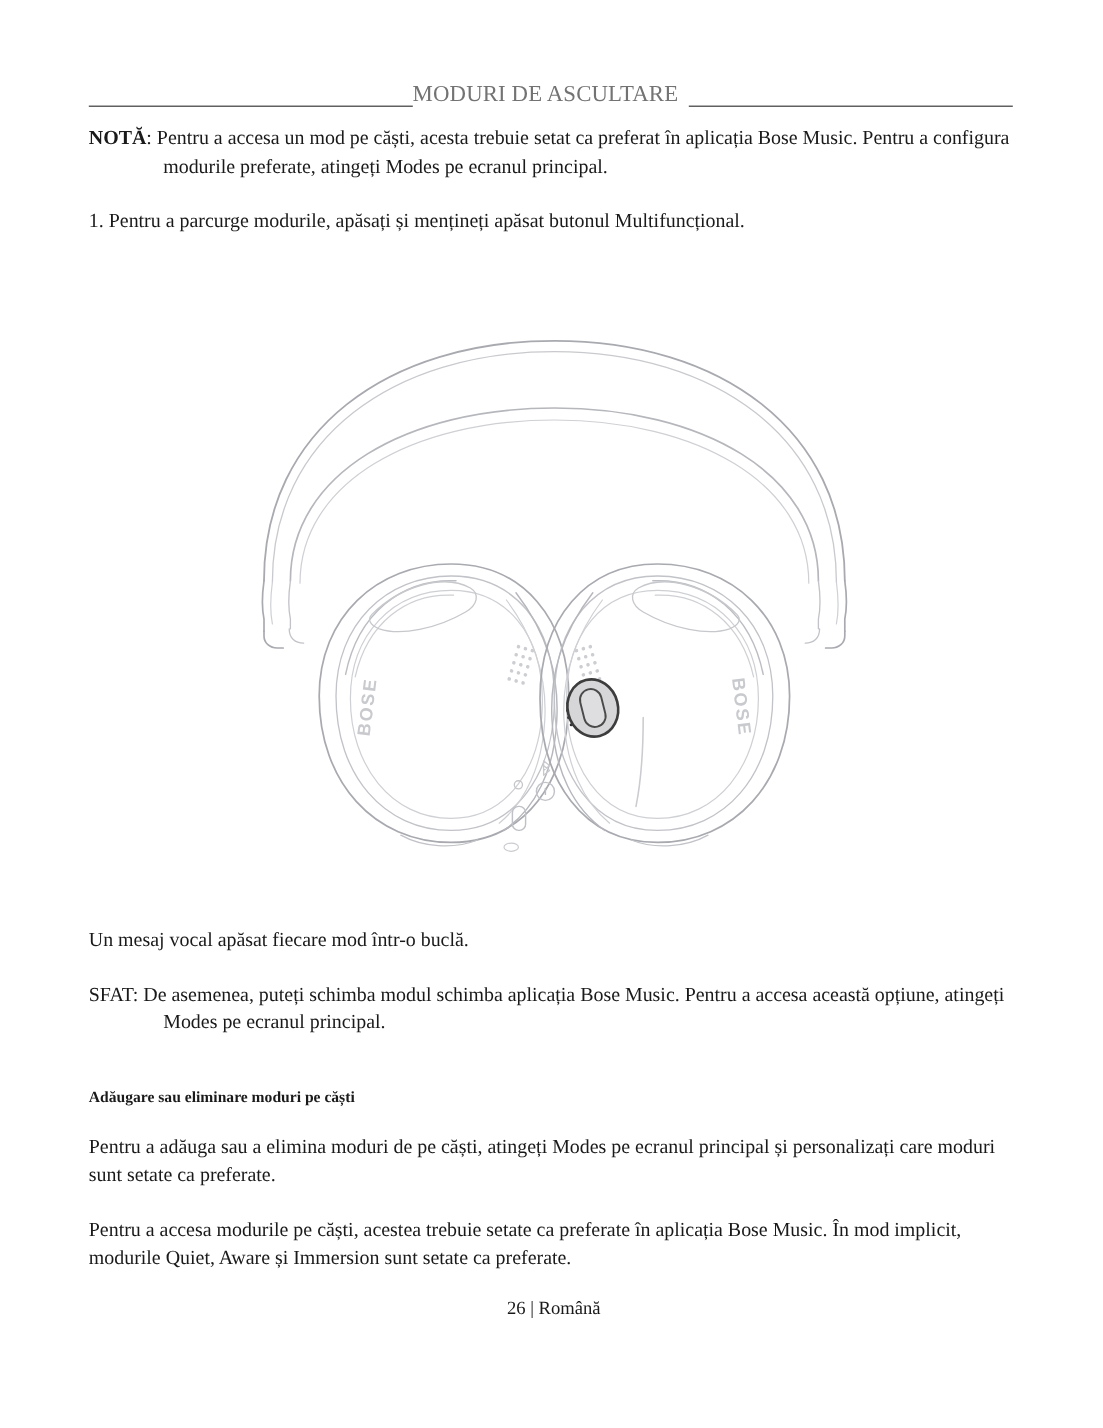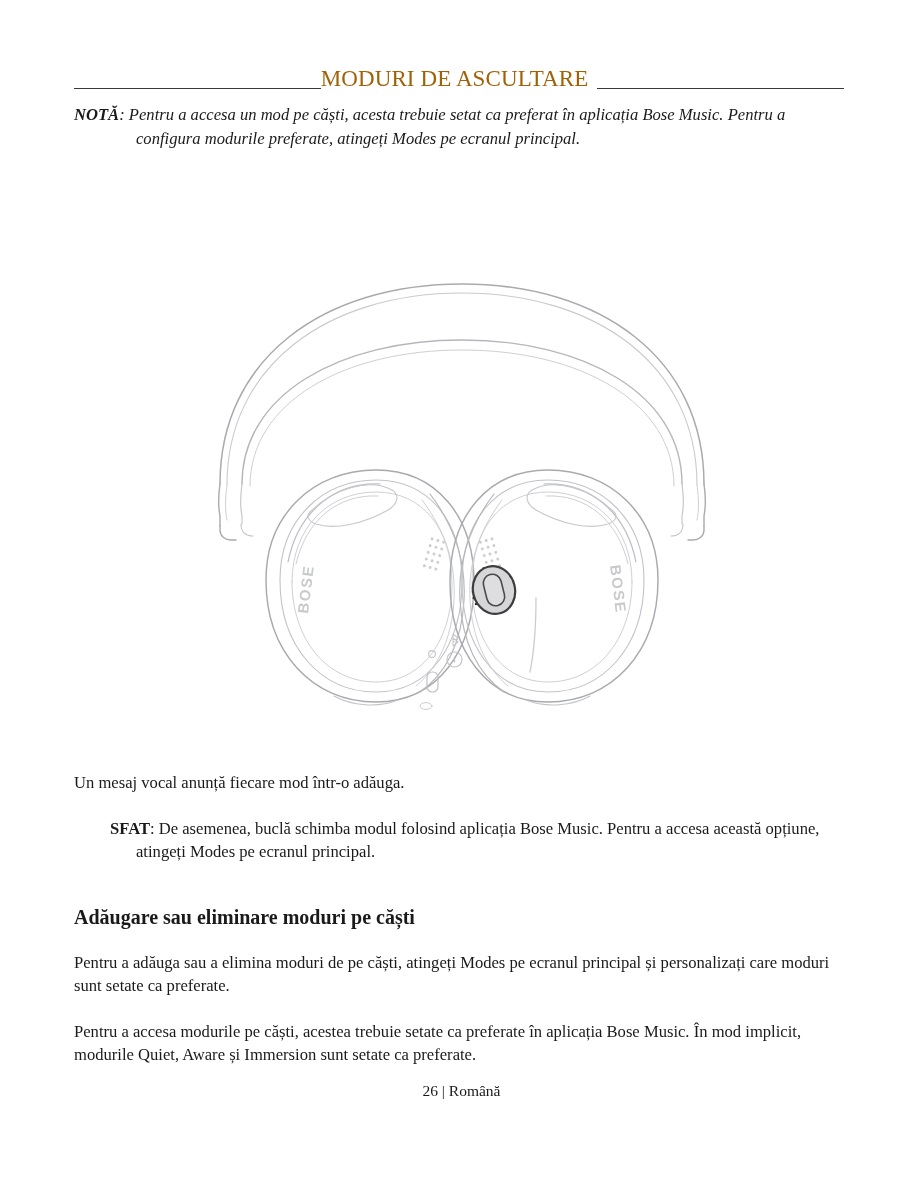--- a/index.html
+++ b/index.html
@@ -38,24 +38,24 @@
     flex: 1 1 auto;
     height: 0;
     border-bottom: 1.4px solid #3a3a3a;
     position: relative;
     top: 9px;
   }
   .header-rule.left  { margin-right: 0px; }
   .header-rule.right { margin-left: 9px; }
   .header-title {
     flex: 0 0 auto;
-    font-size: 23px;
+    font-size: 19px;
     letter-spacing: 0.1px;
     white-space: nowrap;
-    color: #a16207;
+    color: #737373;
   }
 
   
   .content {
     position: absolute;
     left: 74px;
     top: 103px;
     width: 770px;
   }
 
@@ -69,32 +69,31 @@
   .para {
     font-size: 16.6px;
     line-height: 23.5px;
     margin: 0 0 22px 0;
     text-align: left;
   }
 
   .para.hang {
     padding-left: 62px;
     text-indent: -62px;
-    font-style: italic;
   }
   .para.hang .lead { font-weight: bold; }
 
   .para.tip {
     padding-left: 62px;
     text-indent: -62px;
   }
-  .para.tip .lead { font-weight: bold; margin-left: 36px; }
+  .para.tip .lead { font-weight: normal; }
 
   .h-sub {
-    font-size: 20px;
+    font-size: 13px;
     font-weight: bold;
     margin: 0 0 22px 0;
   }
 
   
   .figure {
     position: absolute;
     left: 184px;
     top: 262px;
     width: 556px;
@@ -122,20 +121,21 @@
     <span class="header-rule left"></span>
     <span class="header-title">MODURI DE ASCULTARE</span>
     <span class="header-rule right"></span>
   </div>
 
   <div class="content">
 
 
     <p class="para hang"><span class="lead">NOTĂ</span><span>: Pentru a accesa un mod pe căști, acesta trebuie setat ca preferat în aplicația Bose Music. Pentru a configura modurile preferate, atingeți Modes pe ecranul principal.</span></p>
 
+    <p class="para">1. Pentru a parcurge modurile, apăsați și mențineți apăsat butonul Multifuncțional.</p>
 
   </div>
 
   <div class="figure">
     <svg viewBox="0 0 556 470" xmlns="http://www.w3.org/2000/svg" fill="none" stroke-linecap="round" stroke-linejoin="round">
 
       <g id="headband" stroke="#a9aab0" stroke-width="1.5">
 
         <path d="M36 222 C 36 96, 140 22, 278 22 C 416 22, 520 96, 520 222"></path>
 
@@ -298,24 +298,24 @@
         <rect x="301" y="312" width="18" height="32" rx="9" transform="rotate(-14 310 328)" fill="#dedee0" stroke="#4a4a4a" stroke-width="1.6"></rect>
       </g>
 
       <path d="M352 336 C 352 366, 350 390, 346 410" stroke="#cbccd0" stroke-width="1.3"></path>
 
     </svg>
   </div>
 
   <div class="content" style="top:771px;">
 
-    <p class="para">Un mesaj vocal anunță fiecare mod într-o adăuga.</p>
-
-
-    <p class="para tip"><span class="lead">SFAT</span><span>:  De asemenea, buclă schimba modul folosind aplicația Bose Music. Pentru a accesa această opțiune, atingeți Modes pe ecranul principal.</span></p>
+    <p class="para">Un mesaj vocal apăsat fiecare mod într-o buclă.</p>
+
+
+    <p class="para tip"><span class="lead">SFAT</span><span>:  De asemenea, puteți schimba modul schimba aplicația Bose Music. Pentru a accesa această opțiune, atingeți Modes pe ecranul principal.</span></p>
 
     <h3 class="h-sub" style="margin-top:42px;">Adăugare sau eliminare moduri pe căști</h3>
 
     <p class="para">Pentru a adăuga sau a elimina moduri de pe căști, atingeți Modes pe ecranul principal și personalizați care moduri sunt setate ca preferate.</p>
 
     <p class="para">Pentru a accesa modurile pe căști, acestea trebuie setate ca preferate în aplicația Bose Music. În mod implicit, modurile Quiet, Aware și Immersion sunt setate ca preferate.</p>
 
   </div>
 
   <div class="footer">26 | Română</div>

